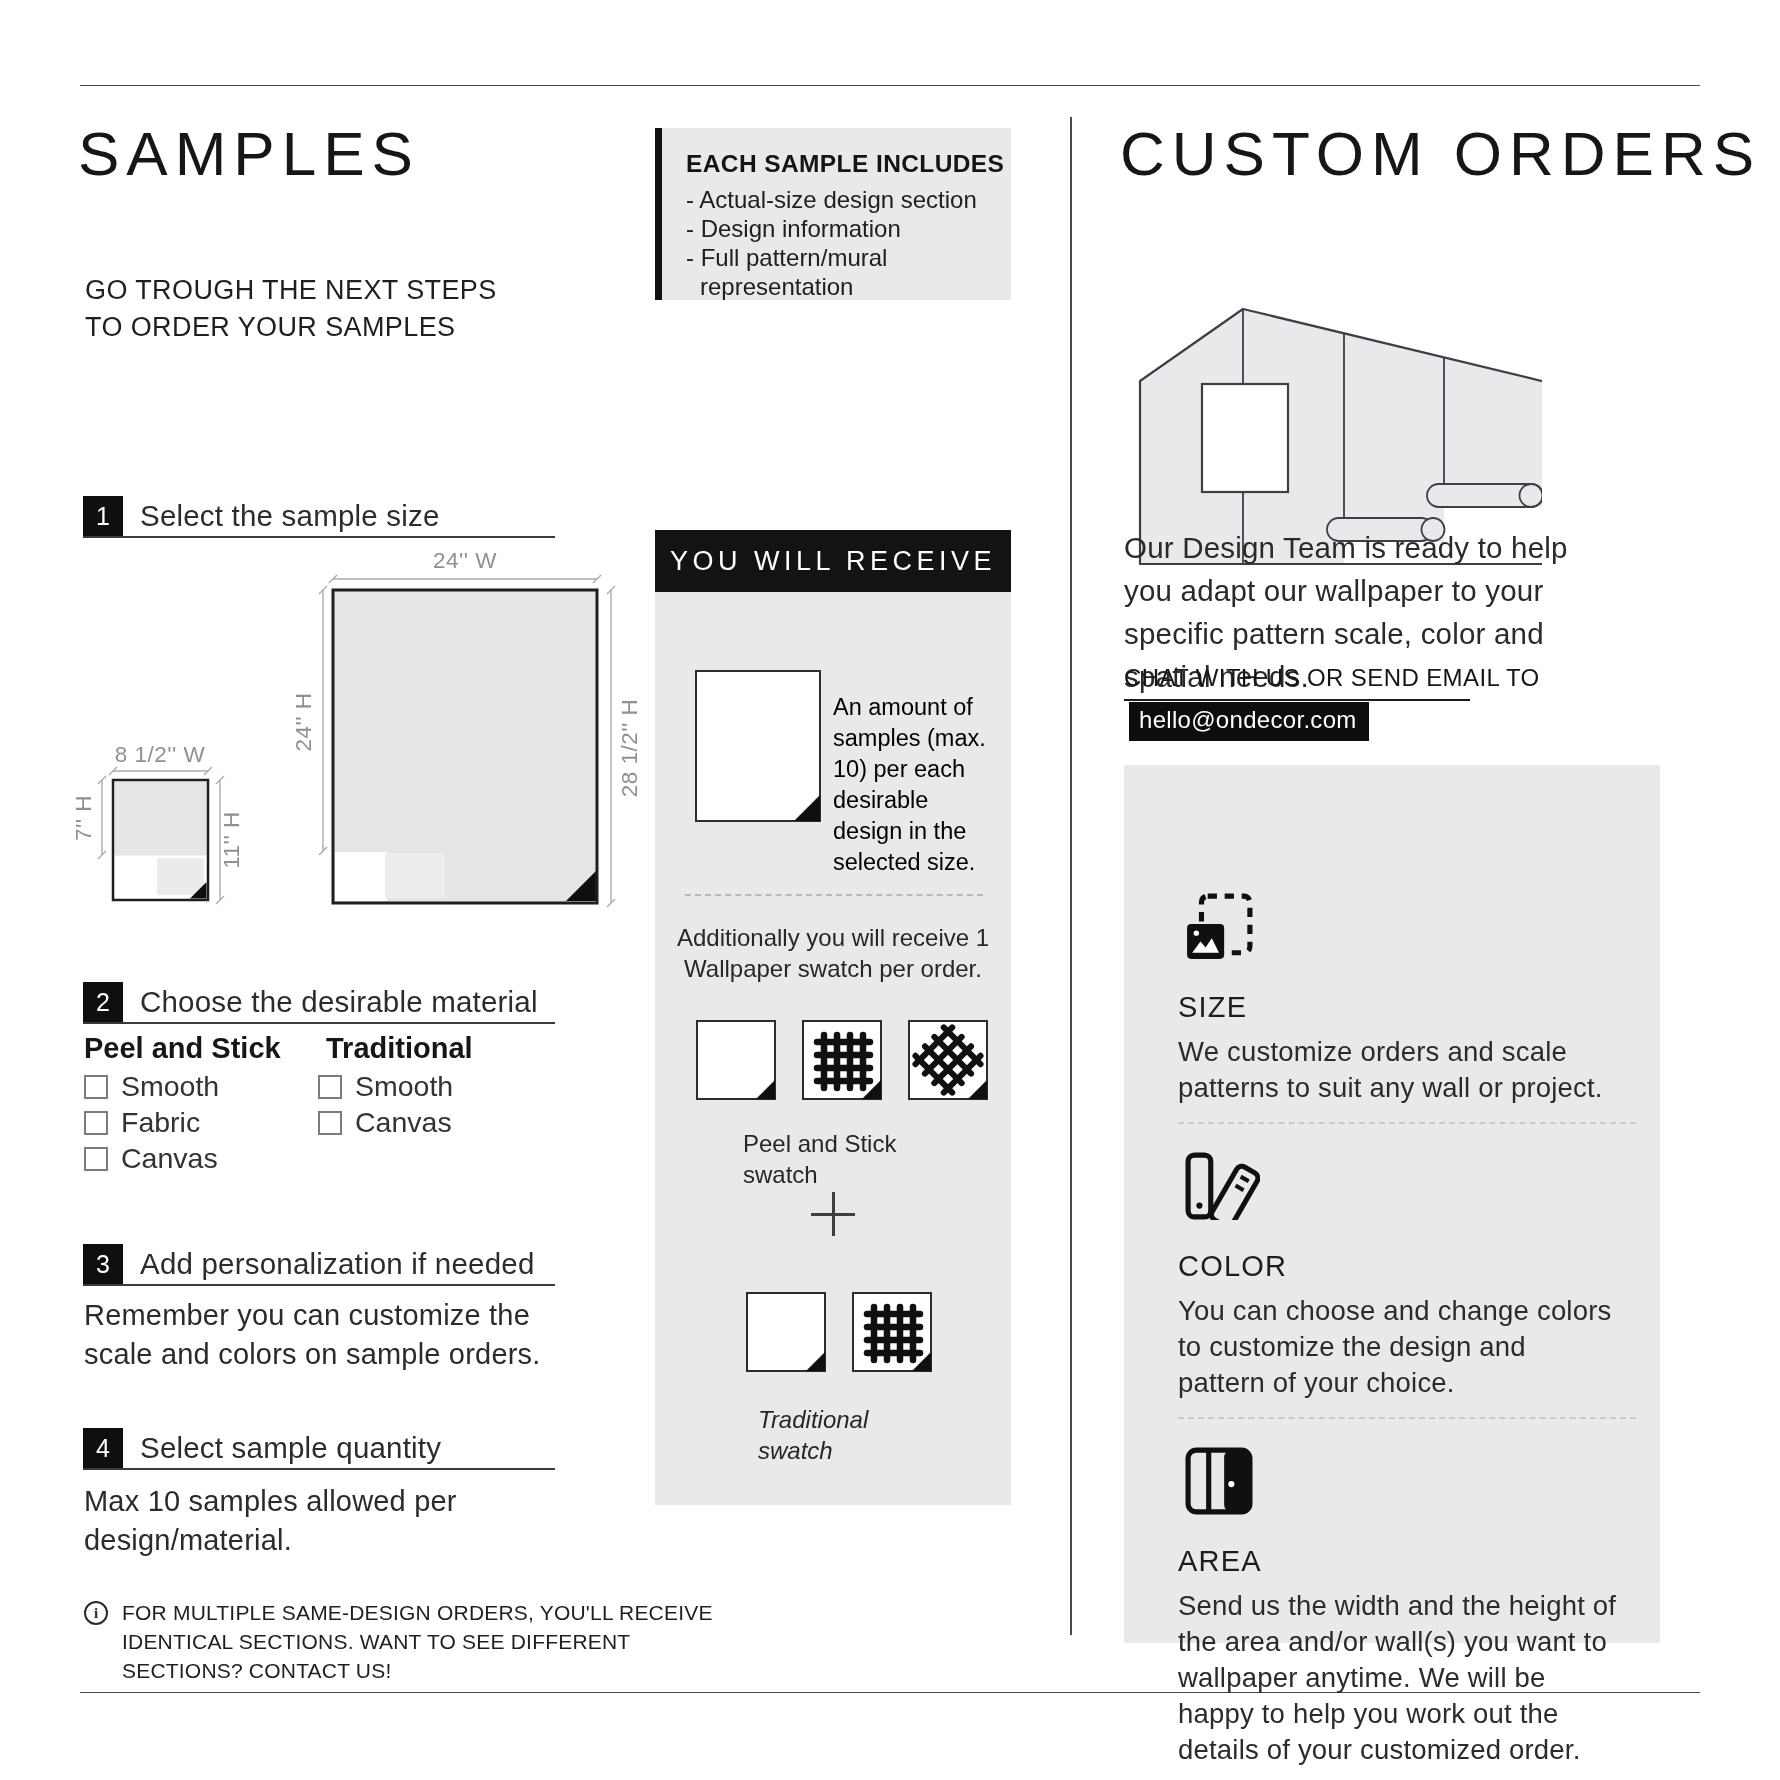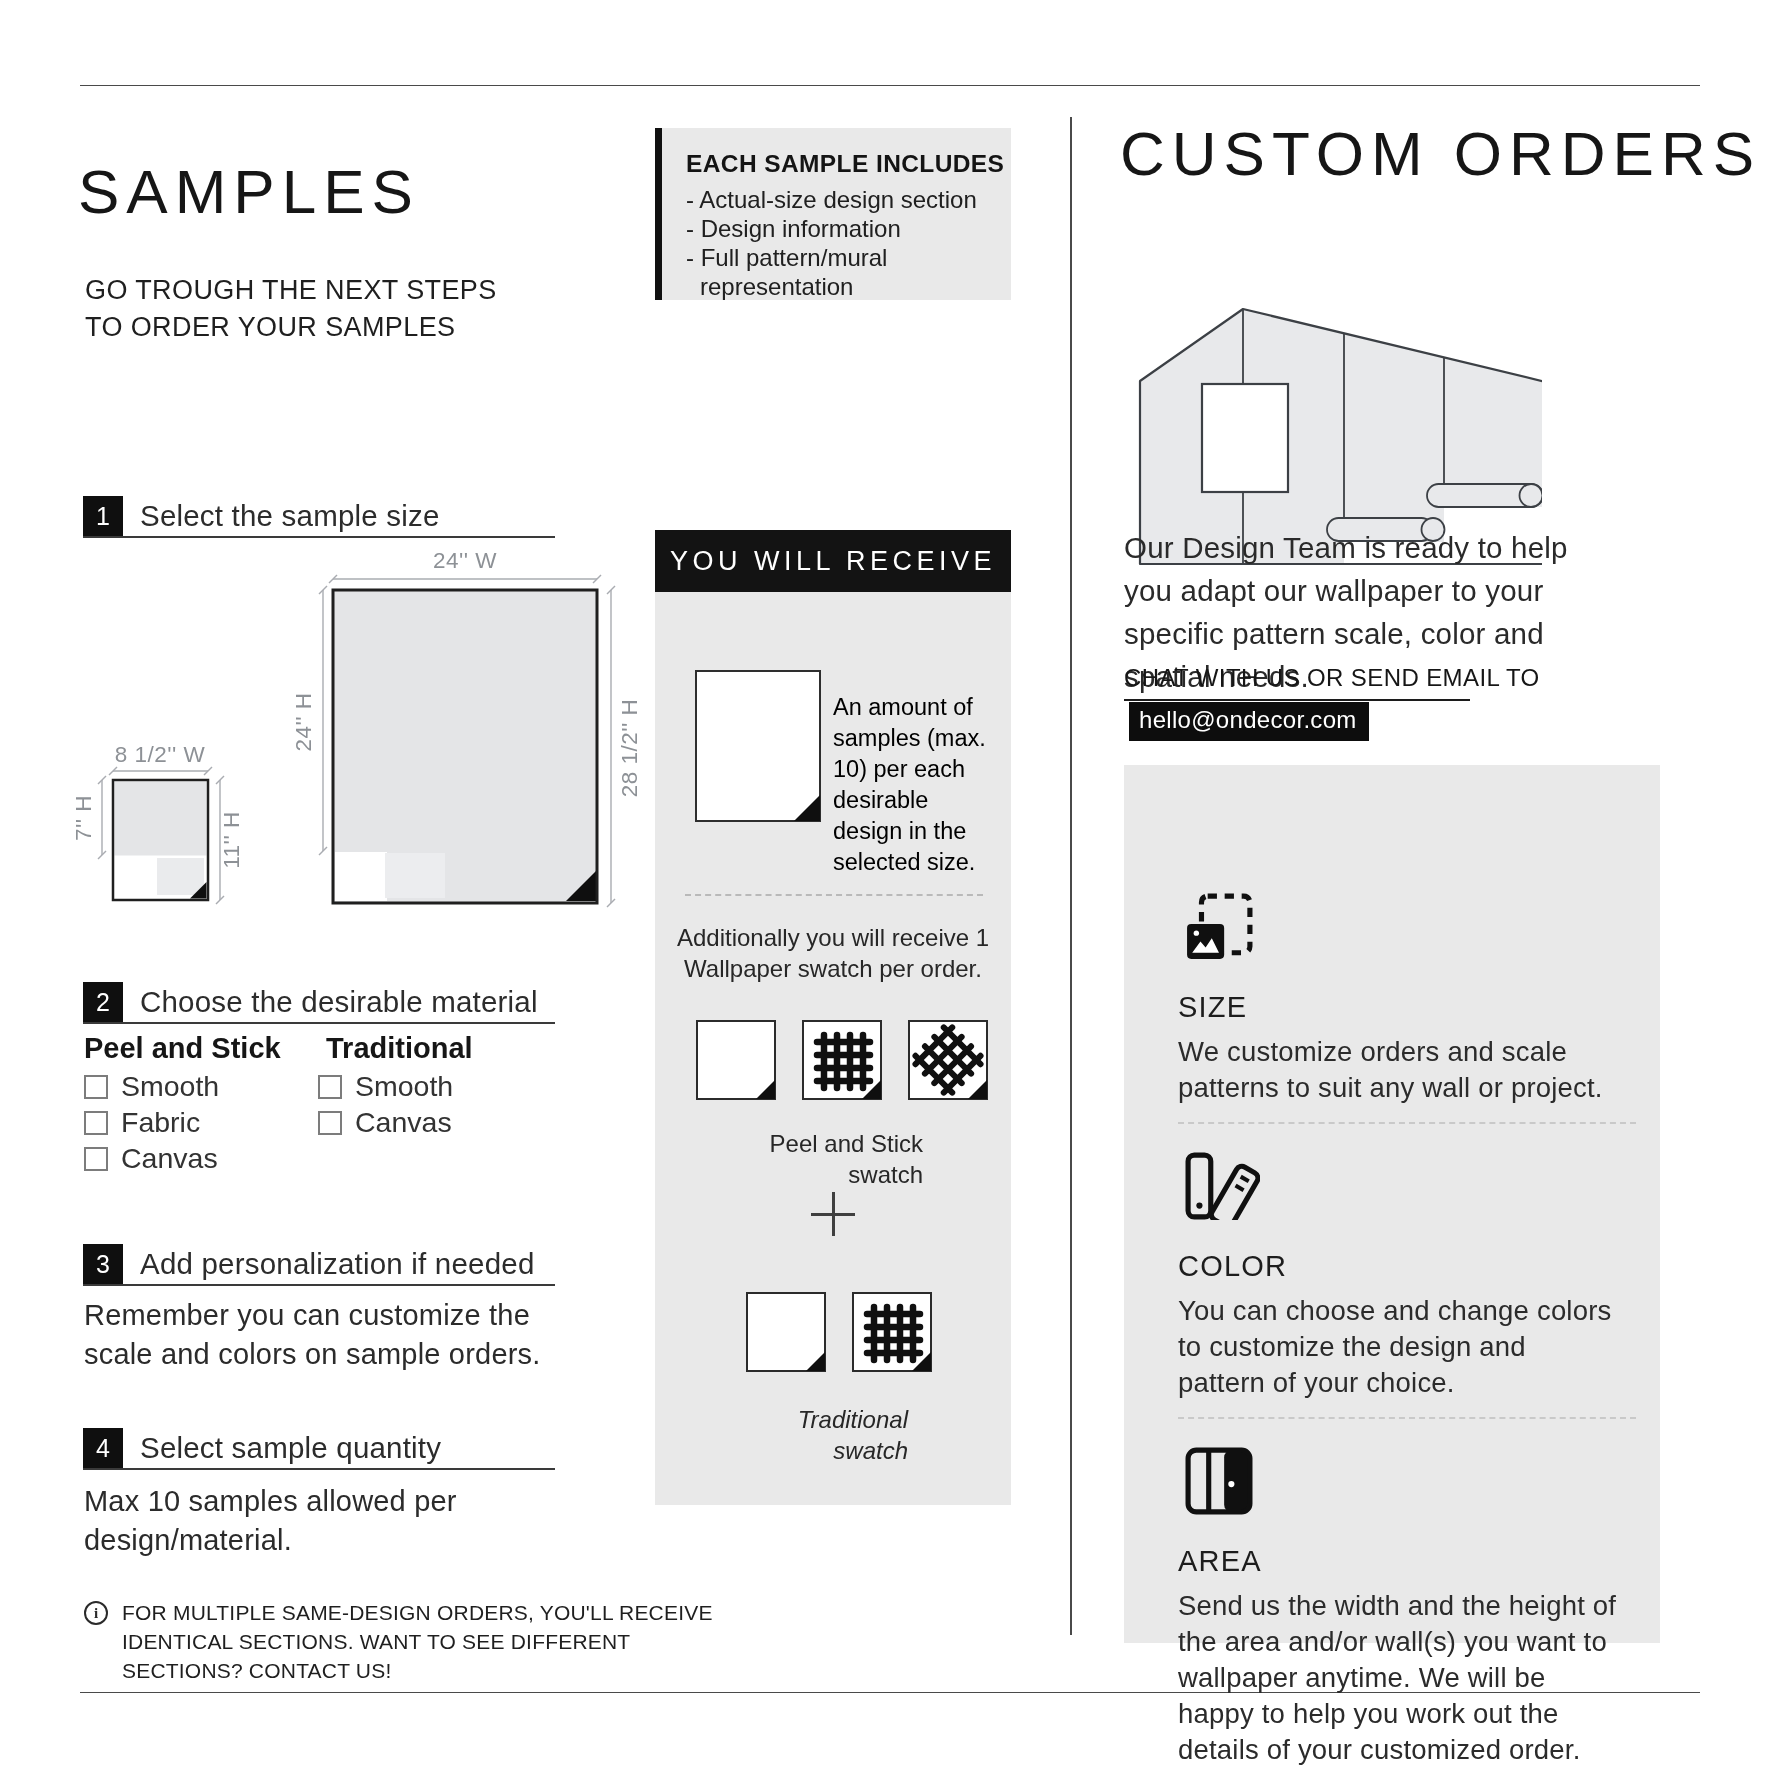--- a/index.html
+++ b/index.html
@@ -43,21 +43,21 @@
   .sheet{position:absolute;left:40px;top:78px;width:122px;height:148px;background:#fff;border:2px solid #2e2e2e;}
   .fold{position:absolute;right:-1px;bottom:-1px;width:0;height:0;border-left:19px solid transparent;border-bottom:19px solid #0f0f0f;}
   .fold-lg{border-left-width:26px;border-bottom-width:26px;}
   .sheet-text{position:absolute;left:178px;top:100px;width:166px;font-size:23.5px;line-height:31px;color:#000000;}
   .dash-div-mid{position:absolute;left:30px;width:298px;border-top:2px dashed #b9b9b9;}
   .addl{position:absolute;left:10px;top:330px;width:336px;text-align:center;font-size:24px;line-height:31px;color:#272727;}
   .swatch{width:76px;height:76px;background:#fff;border:2.5px solid #2b2b2b;position:relative;box-sizing:content-box;}
   .swatch svg{position:absolute;left:0;top:0;}
   .row1{position:absolute;left:41px;top:428px;display:flex;gap:26px;}
   .row2{position:absolute;left:91px;top:700px;display:flex;gap:26px;}
-  .cap{position:absolute;width:100%;text-align:right;font-size:24px;line-height:31px;color:#272727;}
+  .cap{position:absolute;width:100%;text-align:left;font-size:24px;line-height:31px;color:#272727;}
   .cap > div{margin:0 auto;}
   .plus{position:absolute;left:156px;top:600px;width:44px;height:44px;}
   .plus::before{content:"";position:absolute;left:0;top:20.5px;width:44px;height:3px;background:#3f3f3f;}
   .plus::after{content:"";position:absolute;left:20.5px;top:0;width:3px;height:44px;background:#3f3f3f;}
 
   
   .cust-intro{left:1124px;top:526px;width:480px;font-size:29.5px;line-height:43px;color:#2a2a2a;letter-spacing:.2px;}
   .contact-label{left:1124px;top:664px;font-size:24px;color:#161616;letter-spacing:.4px;text-align:right;}
   .contact-line{left:1124px;top:699px;width:346px;height:2px;background:#1c1c1c;}
   .email-badge{left:1129px;top:702px;background:#0d0d0d;color:#fff;font-size:24px;padding:4px 12px 7px 10px;letter-spacing:.3px;}
@@ -66,21 +66,21 @@
   .feat-body{font-size:27.5px;line-height:36px;color:#2b2b2b;max-width:450px;letter-spacing:.2px;}
   .dash-div-right{border-top:2px dashed #c9c9c9;width:458px;margin:16px 0 28px 0;}
 </style>
 </head>
 <body>
 
 <div class="rule" style="top:85px;"></div>
 <div class="rule" style="top:1692px;"></div>
 <div class="vrule"></div>
 
-<div class="abs big-title" style="left:78px;top:118px;margin-top:38px;">SAMPLES</div>
+<div class="abs big-title" style="left:78px;top:118px;">SAMPLES</div>
 <div class="abs intro" style="left:85px;top:272px;">GO TROUGH THE NEXT STEPS
 TO ORDER YOUR SAMPLES</div>
 
 <div class="abs inc-box">
   <div class="inc-title">EACH SAMPLE INCLUDES</div>
   <div class="inc-item">- Actual-size design section</div>
   <div class="inc-item">- Design information</div>
   <div class="inc-item" style="width:250px;">- Full pattern/mural representation</div>
 </div>
 

